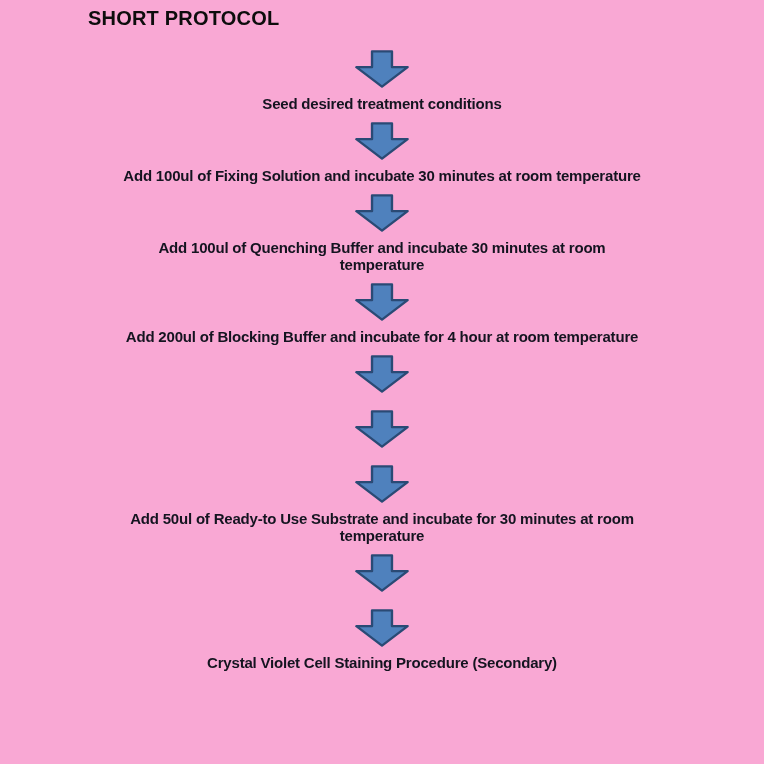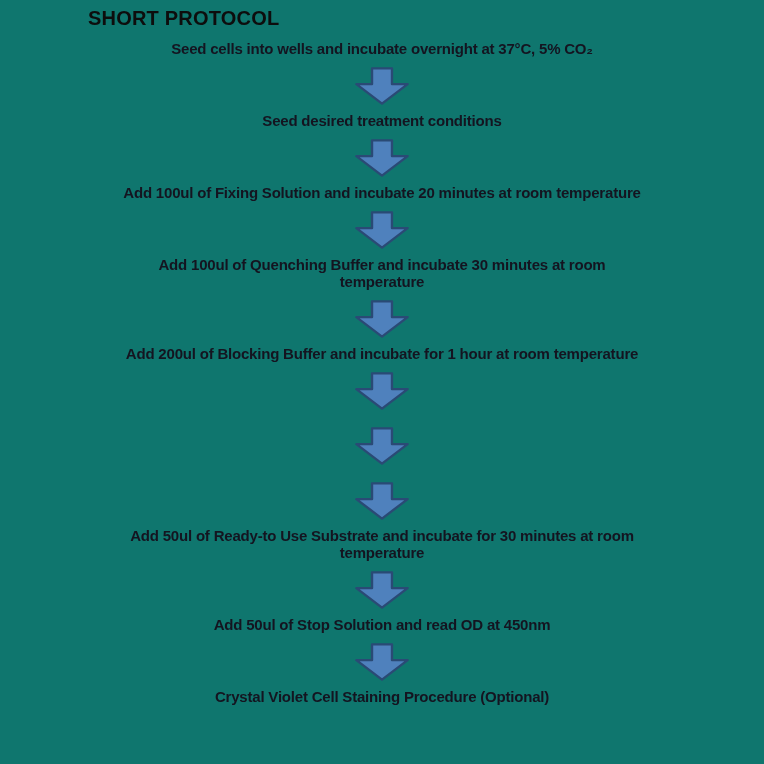--- a/index.html
+++ b/index.html
@@ -5,21 +5,21 @@
   html, body {
     margin: 0;
     padding: 0;
     background: #ffffff;
   }
   .canvas {
     position: relative;
     width: 764px;
     height: 764px;
     overflow: hidden;
-    background: #0f766e;
+    background: #f9a8d4;
     font-family: "Liberation Sans", "DejaVu Sans", sans-serif;
     color: #141414;
   }
   .title {
     margin: 6px 0 0 88px;
     font-size: 20px;
     line-height: 24px;
     font-weight: bold;
     letter-spacing: 0.2px;
     color: #0d0d0d;
@@ -46,46 +46,45 @@
   }
 </style>
 </head>
 <body>
 
 <div class="canvas">
   <div class="title">SHORT PROTOCOL</div>
 
   <div class="flow">
 
-    <div class="step">Seed cells into wells and incubate overnight at 37°C, 5% CO₂</div>
 
     <svg class="arrow" width="56" height="38" viewBox="0 0 58 40" aria-hidden="true">
       <polygon points="18.5,1.5 39.5,1.5 39.5,18 56,18 29,38.5 2,18 18.5,18" stroke-width="2.5" stroke-linejoin="round" stroke="#2a4a75" fill="#4f81bd"></polygon>
     </svg>
 
     <div class="step">Seed desired treatment conditions</div>
 
     <svg class="arrow" width="56" height="38" viewBox="0 0 58 40" aria-hidden="true">
       <polygon points="18.5,1.5 39.5,1.5 39.5,18 56,18 29,38.5 2,18 18.5,18" stroke-width="2.5" stroke-linejoin="round" stroke="#2a4a75" fill="#4f81bd"></polygon>
     </svg>
 
-    <div class="step">Add 100ul of Fixing Solution and incubate 20 minutes at room temperature</div>
+    <div class="step">Add 100ul of Fixing Solution and incubate 30 minutes at room temperature</div>
 
     <svg class="arrow" width="56" height="38" viewBox="0 0 58 40" aria-hidden="true">
       <polygon points="18.5,1.5 39.5,1.5 39.5,18 56,18 29,38.5 2,18 18.5,18" stroke-width="2.5" stroke-linejoin="round" stroke="#2a4a75" fill="#4f81bd"></polygon>
     </svg>
 
     <div class="step">Add 100ul of Quenching Buffer and incubate 30 minutes at room
 temperature</div>
 
     <svg class="arrow" width="56" height="38" viewBox="0 0 58 40" aria-hidden="true">
       <polygon points="18.5,1.5 39.5,1.5 39.5,18 56,18 29,38.5 2,18 18.5,18" stroke-width="2.5" stroke-linejoin="round" stroke="#2a4a75" fill="#4f81bd"></polygon>
     </svg>
 
-    <div class="step">Add 200ul of Blocking Buffer and incubate for 1 hour at room temperature</div>
+    <div class="step">Add 200ul of Blocking Buffer and incubate for 4 hour at room temperature</div>
 
     <svg class="arrow" width="56" height="38" viewBox="0 0 58 40" aria-hidden="true">
       <polygon points="18.5,1.5 39.5,1.5 39.5,18 56,18 29,38.5 2,18 18.5,18" stroke-width="2.5" stroke-linejoin="round" stroke="#2a4a75" fill="#4f81bd"></polygon>
     </svg>
 
 
     <svg class="arrow" width="56" height="38" viewBox="0 0 58 40" aria-hidden="true">
       <polygon points="18.5,1.5 39.5,1.5 39.5,18 56,18 29,38.5 2,18 18.5,18" stroke-width="2.5" stroke-linejoin="round" stroke="#2a4a75" fill="#4f81bd"></polygon>
     </svg>
 
@@ -94,22 +93,21 @@
       <polygon points="18.5,1.5 39.5,1.5 39.5,18 56,18 29,38.5 2,18 18.5,18" stroke-width="2.5" stroke-linejoin="round" stroke="#2a4a75" fill="#4f81bd"></polygon>
     </svg>
 
     <div class="step">Add 50ul of Ready-to Use Substrate and incubate for 30 minutes at room
 temperature</div>
 
     <svg class="arrow" width="56" height="38" viewBox="0 0 58 40" aria-hidden="true">
       <polygon points="18.5,1.5 39.5,1.5 39.5,18 56,18 29,38.5 2,18 18.5,18" stroke-width="2.5" stroke-linejoin="round" stroke="#2a4a75" fill="#4f81bd"></polygon>
     </svg>
 
-    <div class="step">Add 50ul of Stop Solution and read OD at 450nm</div>
 
     <svg class="arrow" width="56" height="38" viewBox="0 0 58 40" aria-hidden="true">
       <polygon points="18.5,1.5 39.5,1.5 39.5,18 56,18 29,38.5 2,18 18.5,18" stroke-width="2.5" stroke-linejoin="round" stroke="#2a4a75" fill="#4f81bd"></polygon>
     </svg>
 
-    <div class="step">Crystal Violet Cell Staining Procedure (Optional)</div>
+    <div class="step">Crystal Violet Cell Staining Procedure (Secondary)</div>
 
   </div>
 </div>
 
 </body></html>

